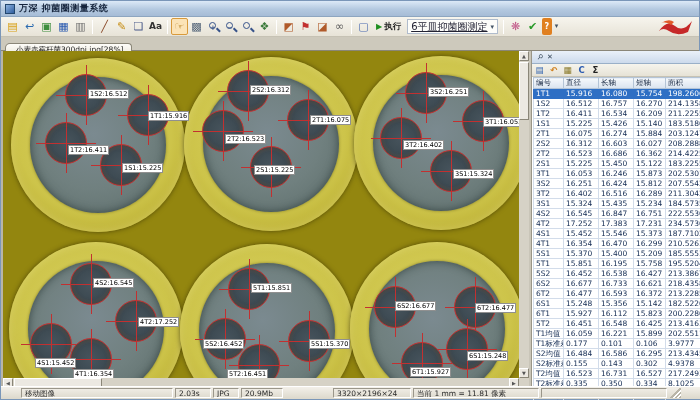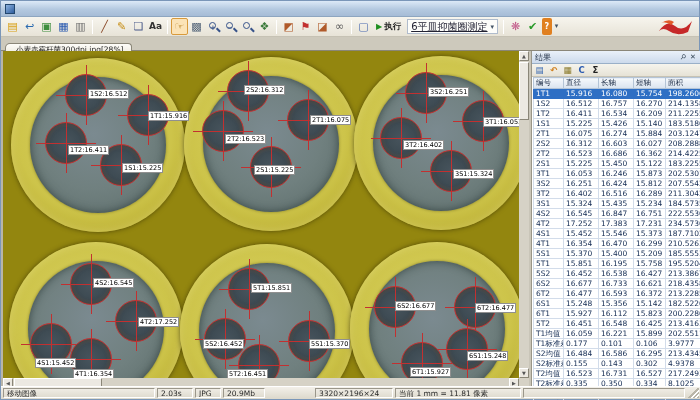--- a/index.html
+++ b/index.html
@@ -76,35 +76,36 @@
   table.results { border-collapse:collapse; width:168px; margin-left:1px; table-layout:fixed; }
   .results th { height:10px; font-size:7.5px; font-weight:normal; color:#1a2a44; text-align:left; padding:0 2px;
                 background:linear-gradient(#f6f9fc,#d9e3ef); border:1px solid #b4c4d6; overflow:hidden; }
   .results td { height:9.6px; font-size:7.5px; color:#122a52; padding:0 2px; border:1px solid #d2dcea; white-space:nowrap; overflow:hidden; line-height:9px; }
   .results tr.sel td { background:#2e6fc4; color:#fff; border-color:#2e6fc4; }
   .results col.c0 { width:30px; } .results col.c1 { width:35px; } .results col.c2 { width:35px; }
   .results col.c3 { width:32px; } .results col.c4 { width:36px; }
 
   
   .statusbar { position:absolute; left:0; bottom:0; width:700px; height:13px; background:linear-gradient(#f3f0e9,#dcd8cb);
-               border-top:1px solid #fff; display:flex; align-items:stretch; padding:1px 2px; }
+               border-top:1px solid #fff; display:flex; align-items:stretch; padding:1px 20px; }
   .sseg { border:1px solid; border-color:#9a968a #fff #fff #9a968a; margin-right:2px; font-size:7.5px; color:#2a2a2a; line-height:9px; padding:0 3px; overflow:hidden; white-space:nowrap; }
   .sseg.s0 { width:152px; } .sseg.s1 { width:36px; } .sseg.s2 { width:26px; } .sseg.s3 { width:42px; }
   .sseg.s4 { width:78px;margin-left:48px; } .sseg.s5 { width:126px; }
   .sfill { flex:1; }
   .grip { width:12px; background:
       linear-gradient(135deg, transparent 50%, #b9b5a8 50%, #b9b5a8 60%, #fff 60%, #fff 70%, #b9b5a8 70%, #b9b5a8 80%, #fff 80%, #fff 90%, #b9b5a8 90%); }
 </style>
 </head>
 <body>
 
 <div class="window">
 
   <div class="titlebar">
     <span class="appicon"></span>
+    <span class="title-text">万深 抑菌圈测量系统</span>
   </div>
 
   <div class="toolbar" id="toolbar">
     <span class="tbtn" style="color: rgb(216, 160, 24);">▤</span>
       <span class="tbtn" style="color: rgb(42, 106, 176);">↩</span>
       <span class="tbtn" style="color: rgb(63, 143, 63);">▣</span>
       <span class="tbtn" style="color: rgb(42, 90, 176);">▦</span>
       <span class="tbtn" style="color: rgb(112, 112, 112);">▥</span>
       <span class="tsep"></span>
       <span class="tbtn" style="color: rgb(138, 74, 42);">╱</span>
@@ -188,21 +189,21 @@
             <i class="cv"></i>
           </div>
           <div class="zlabel" style="left: 119px; top: 112px;">1S1:15.225</div>
           <div class="dish" style="left: 181px; top: 6px;">
             <div class="agar"></div>
           </div>
           <div class="zone" style="left: 224px; top: 19px;">
             <i class="ch"></i>
             <i class="cv"></i>
           </div>
-          <div class="zlabel" style="left: 241px; top: 34px;">2S2:16.312</div>
+          <div class="zlabel" style="left: 247px; top: 34px;">2S2:16.312</div>
           <div class="zone" style="left: 284px; top: 48px;">
             <i class="ch"></i>
             <i class="cv"></i>
           </div>
           <div class="zlabel" style="left: 307px; top: 64px;">2T1:16.075</div>
           <div class="zone" style="left: 199px; top: 59px;">
             <i class="ch"></i>
             <i class="cv"></i>
           </div>
           <div class="zlabel" style="left: 222px; top: 83px;">2T2:16.523</div>
@@ -315,21 +316,20 @@
         <span class="hthumb"></span>
         <span class="sbtn" style="right:0;top:0;">▶</span>
       </div>
       <div class="scorner"></div>
     </div>
 
     <div class="splitter"></div>
 
     <div class="rightpanel">
       <div class="panel-title">
-        <span class="panel-title-text">结果</span>
         <span class="pbtn"><span class="pin-glyph">⚲</span></span>
         <span class="pbtn">✕</span>
       </div>
       <div class="panel-toolbar" id="panel-toolbar">
           <span class="ptool" style="color: rgb(58, 106, 176);">▤</span>
           <span class="ptool" style="color: rgb(208, 128, 32);">↶</span>
           <span class="ptool" style="color: rgb(138, 122, 42);">▦</span>
           <span class="ptool" style="color: rgb(42, 90, 176);">C</span>
           <span class="ptool" style="color: rgb(34, 34, 34);">Σ</span>
         </div>

